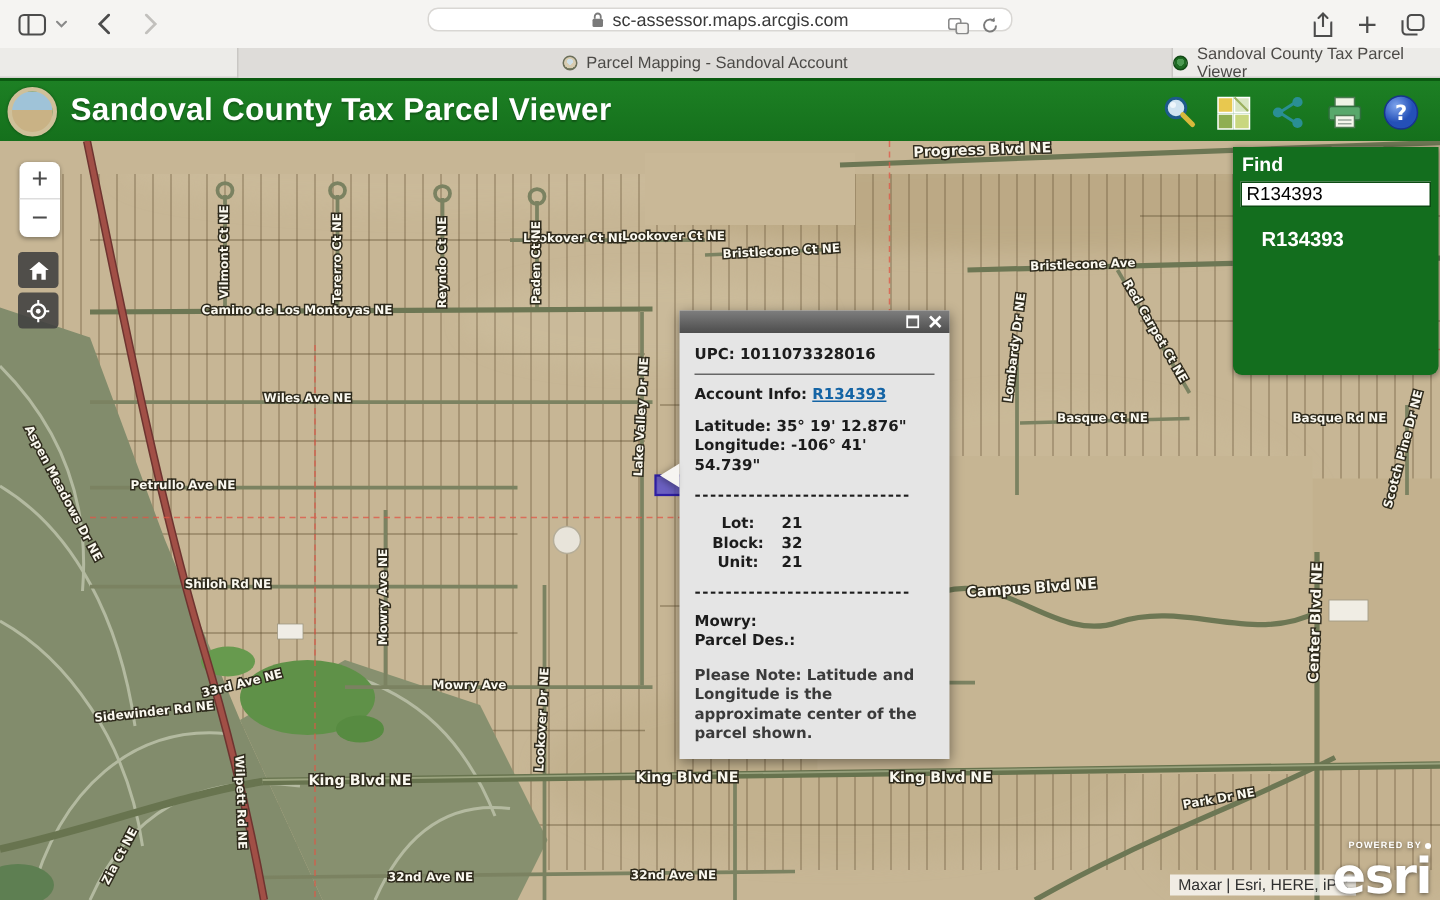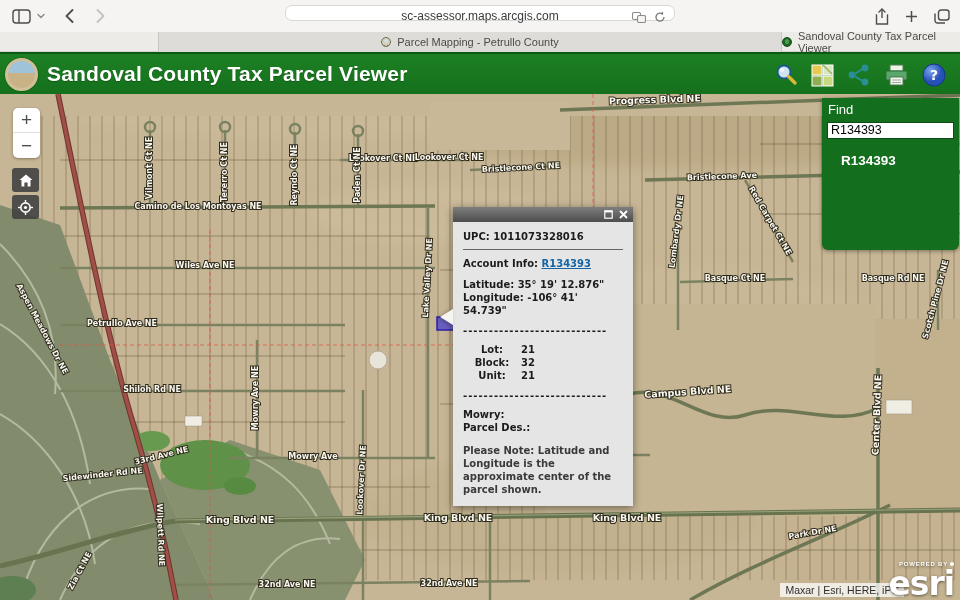--- a/index.html
+++ b/index.html
@@ -3,21 +3,21 @@
 <meta charset="utf-8">
 <style>
   * { margin:0; padding:0; box-sizing:border-box; }
   html,body { width:960px; height:600px; overflow:hidden; font-family:"Liberation Sans", sans-serif; background:#f5f4f2; }
 
   
   .toolbar { position:relative; width:960px; height:32px; background:#f5f4f2; display:flex; align-items:center; }
   .tb-left { display:flex; align-items:center; gap:6px; padding-left:12px; }
   .tb-right { position:absolute; right:10px; top:0; height:32px; display:flex; align-items:center; gap:16px; }
   .tb-btn { display:flex; align-items:center; justify-content:center; cursor:default; }
-  .urlbar { position:absolute; left:285px; top:5px; width:390px; height:16px; background:#ffffff; border:1px solid #d9d7d4; border-radius:7px; display:flex; align-items:center; justify-content:center; gap:5px; font-size:12px; color:#3a3a3a;flex-direction:column; }
+  .urlbar { position:absolute; left:285px; top:5px; width:390px; height:16px; background:#ffffff; border:1px solid #d9d7d4; border-radius:7px; display:flex; align-items:center; justify-content:center; gap:5px; font-size:12px; color:#3a3a3a; }
   .urlbar .side-icons { position:absolute; right:8px; top:0; height:22px; display:flex; align-items:center; gap:8px; }
 
   .tabbar { width:960px; height:20px; background:#ecebe8; display:flex; font-size:11px; color:#4c4a47; border-bottom:1px solid #d4d2cf; position:relative; }
   .tab-active { position:absolute; left:158px; width:624px; height:20px; background:#dedcd9; border-left:1px solid #c9c7c4; border-right:1px solid #c9c7c4; display:flex; align-items:center; justify-content:center; gap:6px; }
   .tab-other { position:absolute; left:782px; width:178px; height:20px; display:flex; align-items:center; justify-content:center; gap:6px; }
   .favicon { width:10px; height:10px; border-radius:50%; flex:0 0 auto; }
   .fav-seal { background:radial-gradient(circle at 50% 40%, #cfe0e8 0 30%, #d8cdb2 31% 70%, #7d8468 71%); border:1px solid #6b6f5a; }
   .fav-green { background:radial-gradient(circle at 50% 45%, #4c9a52 0 40%, #1d6b22 41%); border:1px solid #124916; }
 
   
@@ -48,21 +48,21 @@
   .popup-body hr { border:none; border-top:1px solid #666; margin:6px 0 7px 0; }
   .plink { color:#1464a5; text-decoration:underline; cursor:pointer; }
   .prow { display:flex;text-align:center; }
   .prow .pl { width:58px; }
   .pnote { font-weight:bold; color:#3a3a3a; margin-top:10px; }
   .psep { letter-spacing:1px; margin:7px 0 6px 0; }
   .callout { position:absolute; left:-13px; top:102px; width:0; height:0; border-top:8px solid transparent; border-bottom:8px solid transparent; border-right:13px solid #f6f4f1; filter:drop-shadow(-2px 1px 2px rgba(0,0,0,.3)); }
 
   
   .findpanel { position:absolute; left:822px; top:4px; width:137px; height:152px; background:#136e1e; border-radius:0 0 6px 6px; box-shadow:0 1px 4px rgba(0,0,0,.4); padding:3px 5px; }
-  .findpanel .flabel { color:#fff; font-size:13px; margin:1px 0 3px 1px; }
+  .findpanel .flabel { color:#fff; font-size:13px; margin:1px 0 3px 1px;font-weight:bold; }
   .findpanel input { width:100%; height:17px; border:1px solid #0c4b13; font-size:12.5px; padding:0 3px; font-family:"Liberation Sans",sans-serif; outline:none; }
   .findpanel .fresult { color:#fff; font-size:13.5px; font-weight:bold; margin:14px 0 0 14px; cursor:pointer; }
 
   
   .attrib { position:absolute; right:56px; bottom:3px; background:rgba(255,255,255,.75); font-size:10.5px; color:#2e2e2e; padding:1px 5px; white-space:nowrap; }
   .esri { position:absolute; right:6px; bottom:0px; text-align:right; color:#fff; line-height:1; text-shadow:0 1px 3px rgba(0,0,0,.55); }
   .esri .pb { font-size:6px; letter-spacing:.8px; font-weight:bold; display:flex; align-items:center; gap:2px; justify-content:flex-end; }
   .esri .pb .dot { width:4px; height:4px; background:#fff; border-radius:50%; display:inline-block; }
   .esri .wordmark { font-family:"DejaVu Sans",sans-serif; font-size:33px; font-weight:bold; letter-spacing:-1px; }
 </style>
@@ -131,21 +131,21 @@
           <rect x="4.5" y="1" width="10.5" height="10" rx="2.5" fill="none" stroke="#4c4c4c" stroke-width="1.4"></rect>
           <path d="M11 14 H3.5 a2.5 2.5 0 0 1 -2.5 -2.5 V4.5" fill="none" stroke="#4c4c4c" stroke-width="1.4"></path>
         </svg>
     </span>
   </div>
 </div>
 
 <div class="tabbar">
   <div class="tab-active">
     <span class="favicon fav-seal"></span>
-    <span>Parcel Mapping - Petrullo County</span>
+    <span>Parcel Mapping - Sandoval Account</span>
   </div>
   <div class="tab-other">
     <span class="favicon fav-green"></span>
     <span>Sandoval County Tax Parcel Viewer</span>
   </div>
 </div>
 
 <div class="appheader">
   <div class="seal"></div>
   <div class="apptitle">Sandoval County Tax Parcel Viewer</div>

